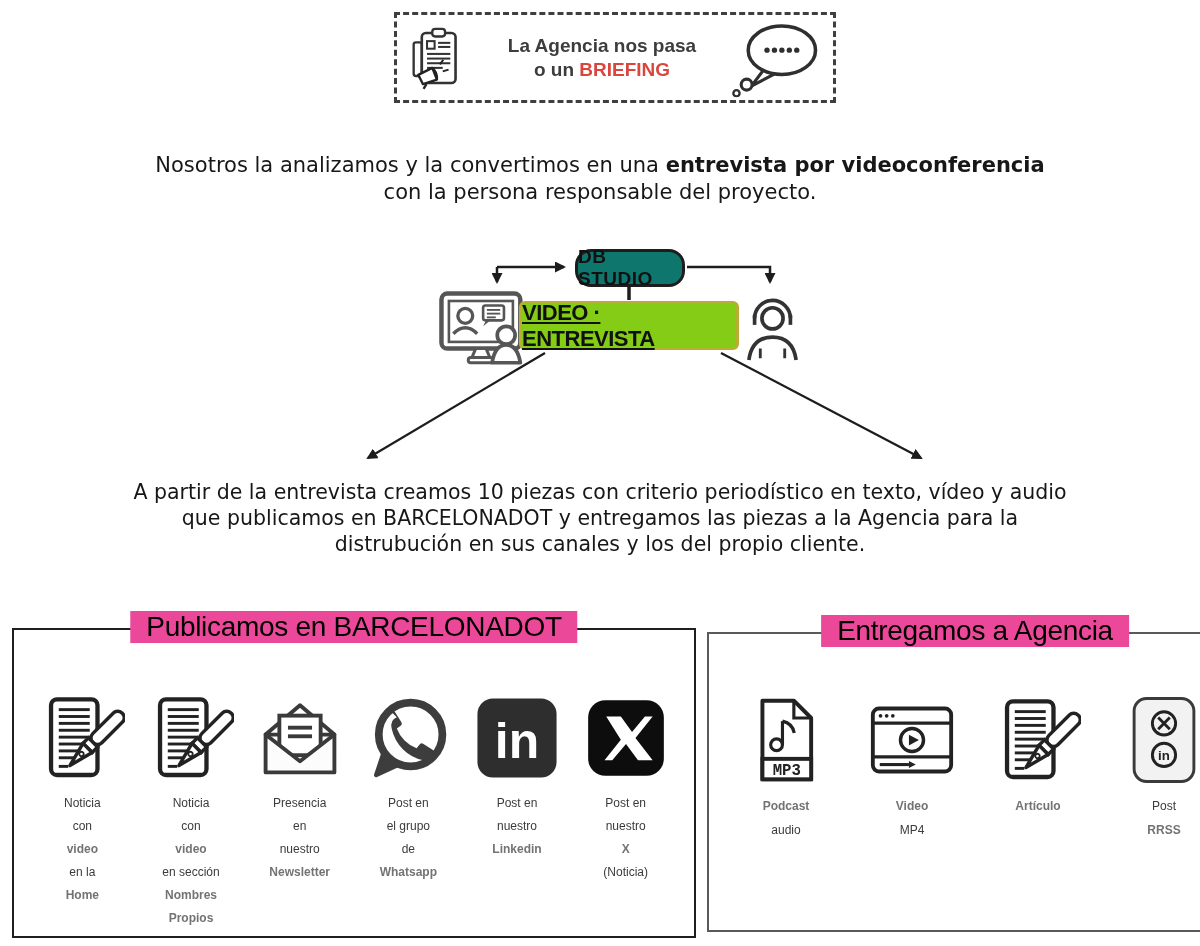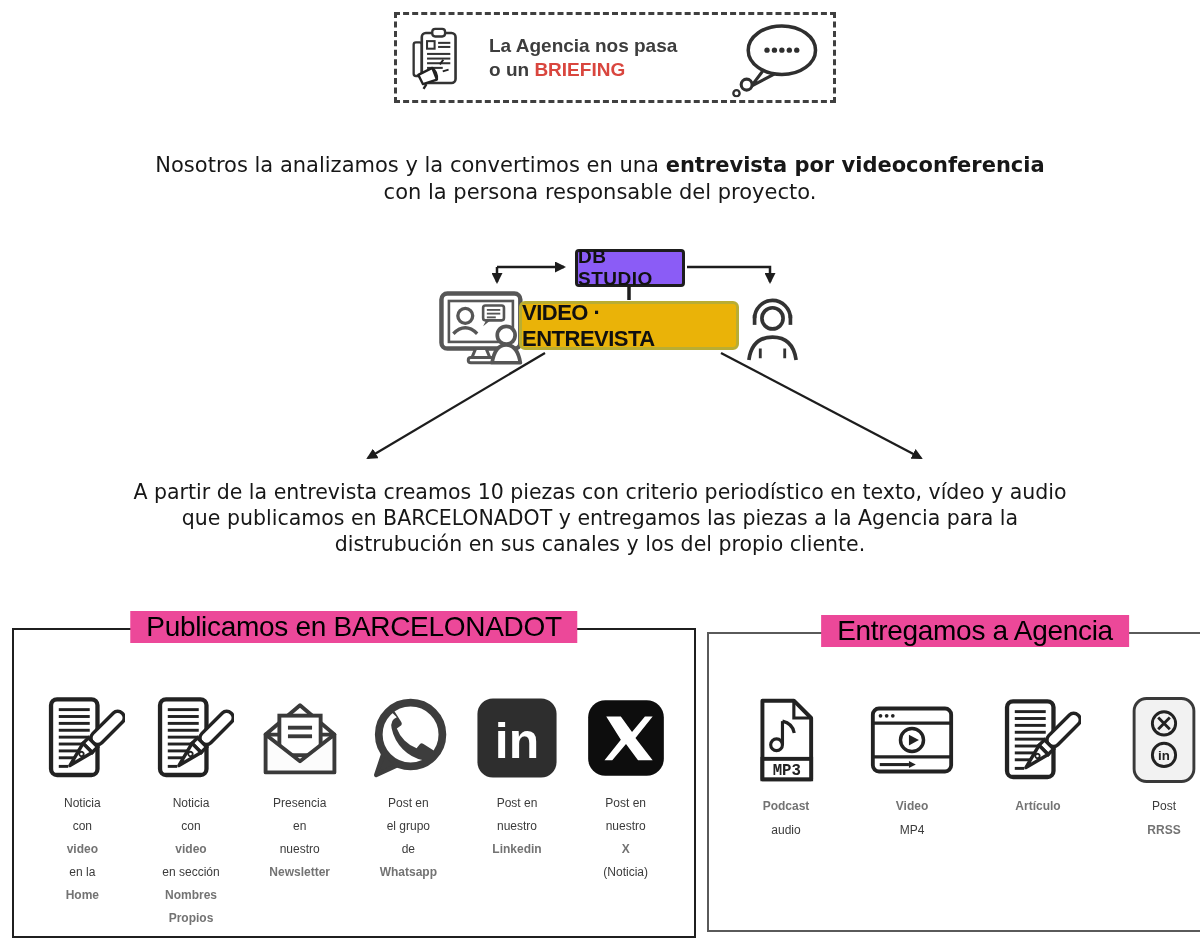--- a/index.html
+++ b/index.html
@@ -3,42 +3,42 @@
 <meta charset="utf-8">
 <style>
   html,body{margin:0;padding:0;background:#fff;}
   #page{position:relative;width:1200px;height:946px;background:#fff;overflow:hidden;
         font-family:"Liberation Sans",sans-serif;color:#1a1a1a;}
 
   
   .banner{position:absolute;left:394px;top:12px;width:442px;height:91px;box-sizing:border-box;
           border:3px dashed #3f3f3f;background:#fff;display:flex;align-items:center;
           gap:16px;padding:4px 12px;}
-  .banner-text{flex:1;font-size:19px;font-weight:700;line-height:24px;color:#3d3d3d;text-align:left;}
+  .banner-text{flex:1;font-size:19px;font-weight:700;line-height:24px;color:#3d3d3d;text-align:center;}
   .banner-text .red{color:#d9463e;}
   .banner-icon{flex:none;display:flex;align-items:center;}
 
   
   .para{position:absolute;left:0;width:1200px;text-align:center;
         font-family:"DejaVu Sans",sans-serif;color:#171717;}
   .para .bold{font-weight:bold;}
   #para-intro{top:152px;font-size:21px;line-height:27px;}
   #para-process{top:479px;font-size:20.5px;line-height:26px;}
 
   
   #diagram{position:absolute;left:0;top:240px;width:1200px;height:235px;}
   #diagram svg.layer{position:absolute;left:0;top:0;overflow:visible;}
   .db-box{position:absolute;left:575px;top:9px;width:110px;height:38px;box-sizing:border-box;
-          border:3px solid #1d1d1d;border-radius:4px;background:#8b5cf6;
+          border:3px solid #1d1d1d;border-radius:16px;background:#0f766e;
           display:flex;align-items:center;justify-content:center;
           font-size:19px;font-weight:700;letter-spacing:.5px;color:#111;}
   .video-box{position:absolute;left:519px;top:61px;width:220px;height:49px;box-sizing:border-box;
-          background:#eab308;border:3px solid #b9ad33;border-radius:6px;
+          background:#84cc16;border:3px solid #b9ad33;border-radius:6px;
           display:flex;align-items:center;justify-content:center;
-          font-size:22px;font-weight:700;letter-spacing:-.5px;color:#101010;}
+          font-size:22px;font-weight:700;letter-spacing:-.5px;color:#101010;text-decoration:underline;}
 
   
   .fbox{position:absolute;box-sizing:border-box;background:#fff;}
   #publish-box{left:12px;top:628px;width:684px;height:310px;border:2px solid #1f1f1f;}
   #delivery-box{left:707px;top:632px;width:536px;height:300px;border:2px solid #5a5a5a;}
   .fbox-title{position:absolute;top:-19px;left:50%;transform:translateX(-50%);
           background:#ec4899;padding:0 16px;white-space:nowrap;
           font-size:28px;color:#000;letter-spacing:-.3px;}
   .grid{display:flex;justify-content:space-around;align-items:flex-start;padding:64px 14px 0;}
   #delivery-box .grid{padding-top:62px;}

